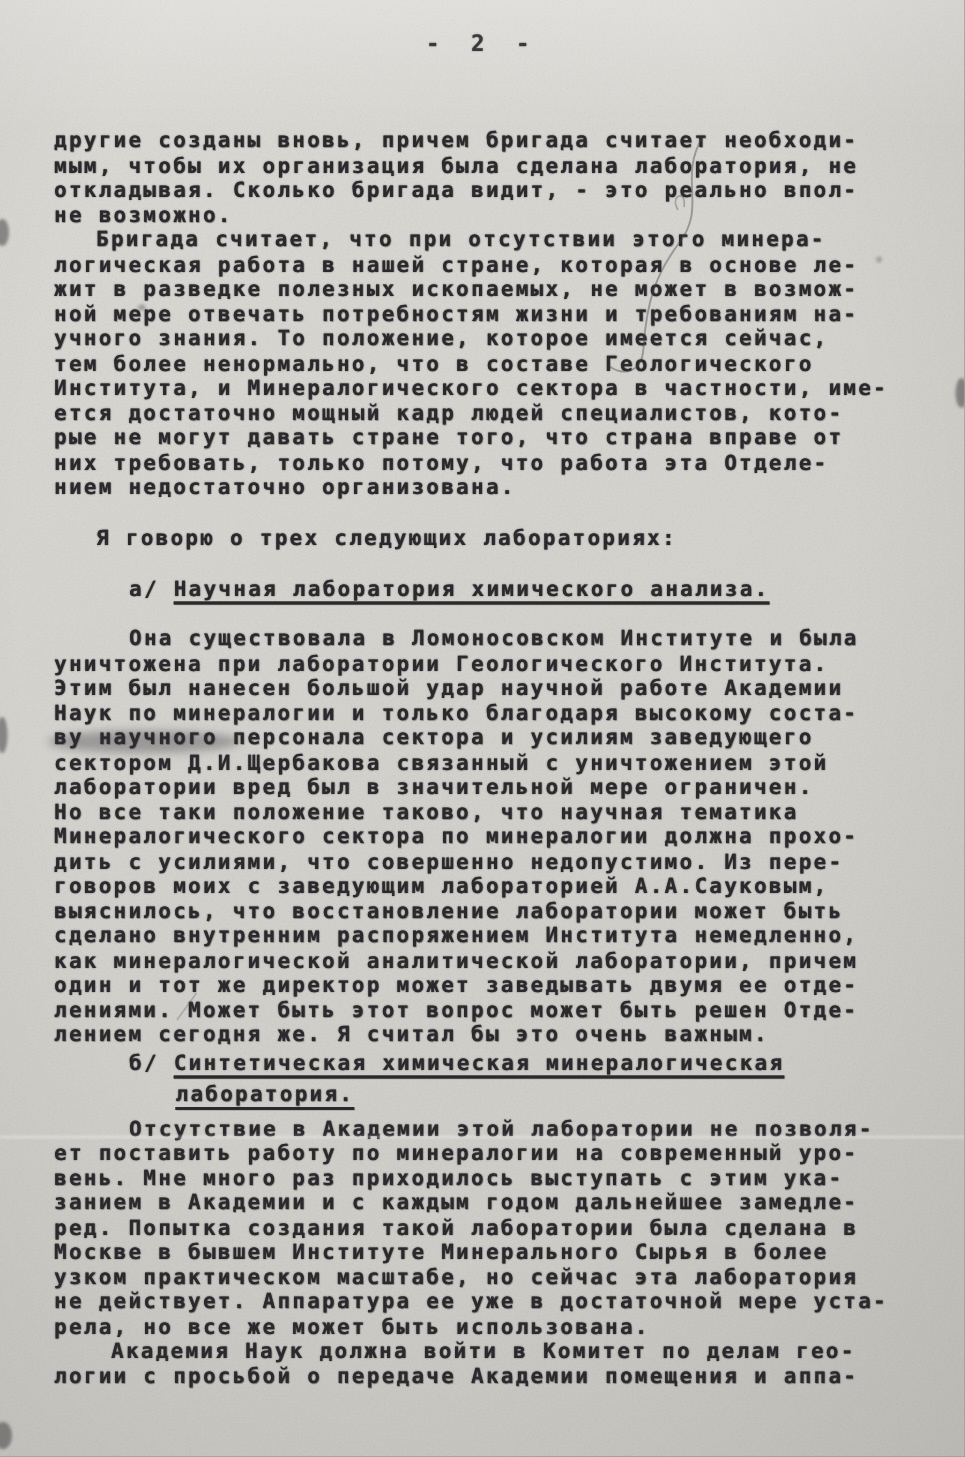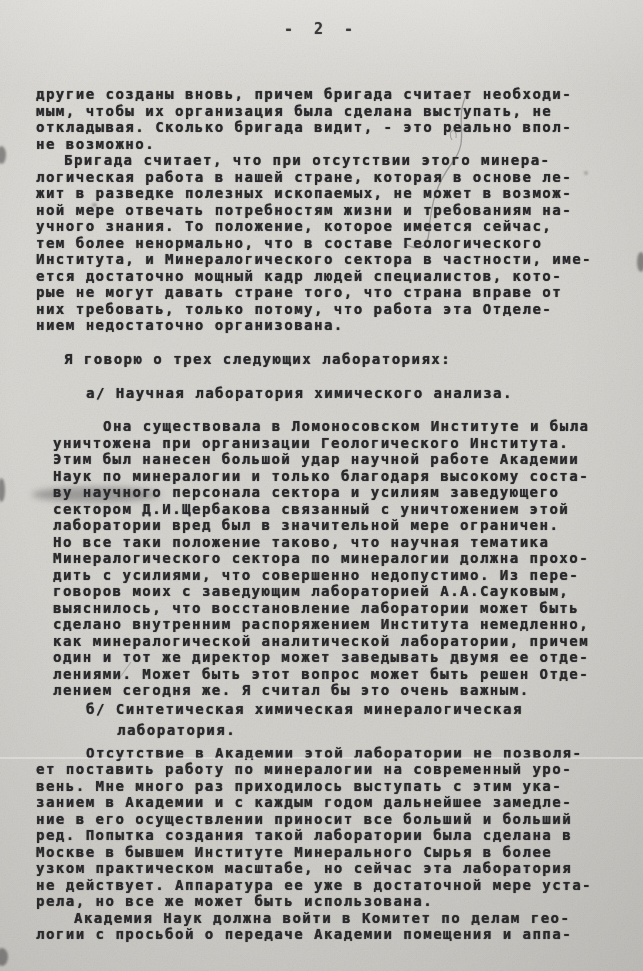--- a/index.html
+++ b/index.html
@@ -27,30 +27,31 @@
   }
   .line{
     display:block;white-space:pre;
     font-size:14px;font-weight:bold;line-height:16.5px;height:16.5px;
     letter-spacing:1.5px;
     text-shadow:0 0 1px rgba(42,42,45,.85), .5px .4px 0 rgba(42,42,45,.28);
   }
   .block{margin:0;}
   .docbody .block:nth-child(3){margin-top:17px;}
   .docbody .block:nth-child(4){margin-top:16px;}
-  .docbody .block:nth-child(5){margin-top:14px;margin-left:17px;}
+  .docbody .block:nth-child(5){margin-top:14px;}
   .docbody .block:nth-child(6){}
   .docbody .block:nth-child(7){margin-top:4px;}
   .paragraph.ind-small > .line:first-child{text-indent:28px;}
   .paragraph.ind-medium > .line:first-child{text-indent:38px;}
   .paragraph.ind-large > .line:first-child{text-indent:50px;}
   .heading{margin-left:50px;}
   .heading .line{line-height:21px;height:21px;}
   .heading .line + .line{margin-left:31px;}
   .heading .u{
+    text-decoration:underline;
     text-decoration-thickness:1.8px;
     text-underline-offset:3.5px;
     text-align:center;
   }
   
   .smudge{
     position:absolute;z-index:4;pointer-events:none;
     background:rgba(48,48,52,.34);
     filter:blur(3px);border-radius:50%;
   }
@@ -78,21 +79,21 @@
     <rect width="100%" height="100%" filter="url(#paperNoise)" opacity="0.16"></rect>
   </svg>
 
   <div class="vignette"></div>
 
   <div class="pageheader">- 2 -</div>
 
   <div class="docbody">
       <div class="block paragraph ind-none">
         <div class="line">другие созданы вновь, причем бригада считает необходи-</div>
-        <div class="line">мым, чтобы их организация была сделана выступать, не</div>
+        <div class="line">мым, чтобы их организация была сделана лаборатория, не</div>
         <div class="line">откладывая. Сколько бригада видит, - это реально впол-</div>
         <div class="line">не возможно.</div>
       </div>
       <div class="block paragraph ind-small">
         <div class="line">Бригада считает, что при отсутствии этого минера-</div>
         <div class="line">логическая работа в нашей стране, которая в основе ле-</div>
         <div class="line">жит в разведке полезных ископаемых, не может в возмож-</div>
         <div class="line">ной мере отвечать потребностям жизни и требованиям на-</div>
         <div class="line">учного знания. То положение, которое имеется сейчас,</div>
         <div class="line">тем более ненормально, что в составе Геологического</div>
@@ -103,21 +104,21 @@
         <div class="line">нием недостаточно организована.</div>
       </div>
       <div class="block paragraph ind-small">
         <div class="line">Я говорю о трех следующих лабораториях:</div>
       </div>
       <div class="block heading">
         <div class="line"><span>а/ </span><span class="u">Научная лаборатория химического анализа.</span></div>
       </div>
       <div class="block paragraph ind-large">
         <div class="line">Она существовала в Ломоносовском Институте и была</div>
-        <div class="line">уничтожена при организации Геологического Института.</div>
+        <div class="line">уничтожена при лаборатории Геологического Института.</div>
         <div class="line">Этим был нанесен большой удар научной работе Академии</div>
         <div class="line">Наук по минералогии и только благодаря высокому соста-</div>
         <div class="line">ву научного персонала сектора и усилиям заведующего</div>
         <div class="line">сектором Д.И.Щербакова связанный с уничтожением этой</div>
         <div class="line">лаборатории вред был в значительной мере ограничен.</div>
         <div class="line">Но все таки положение таково, что научная тематика</div>
         <div class="line">Минералогического сектора по минералогии должна прохо-</div>
         <div class="line">дить с усилиями, что совершенно недопустимо. Из пере-</div>
         <div class="line">говоров моих с заведующим лабораторией А.А.Сауковым,</div>
         <div class="line">выяснилось, что восстановление лаборатории может быть</div>
@@ -129,21 +130,20 @@
       </div>
       <div class="block heading">
         <div class="line"><span>б/ </span><span class="u">Синтетическая химическая минералогическая</span></div>
         <div class="line"><span class="u">лаборатория.</span></div>
       </div>
       <div class="block paragraph ind-large">
         <div class="line">Отсутствие в Академии этой лаборатории не позволя-</div>
         <div class="line">ет поставить работу по минералогии на современный уро-</div>
         <div class="line">вень. Мне много раз приходилось выступать с этим ука-</div>
         <div class="line">занием в Академии и с каждым годом дальнейшее замедле-</div>
-        <div class="line">ние в его осуществлении приносит все больший и больший</div>
         <div class="line">ред. Попытка создания такой лаборатории была сделана в</div>
         <div class="line">Москве в бывшем Институте Минерального Сырья в более</div>
         <div class="line">узком практическом масштабе, но сейчас эта лаборатория</div>
         <div class="line">не действует. Аппаратура ее уже в достаточной мере уста-</div>
         <div class="line">рела, но все же может быть использована.</div>
       </div>
       <div class="block paragraph ind-medium">
         <div class="line">Академия Наук должна войти в Комитет по делам гео-</div>
         <div class="line">логии с просьбой о передаче Академии помещения и аппа-</div>
       </div>

